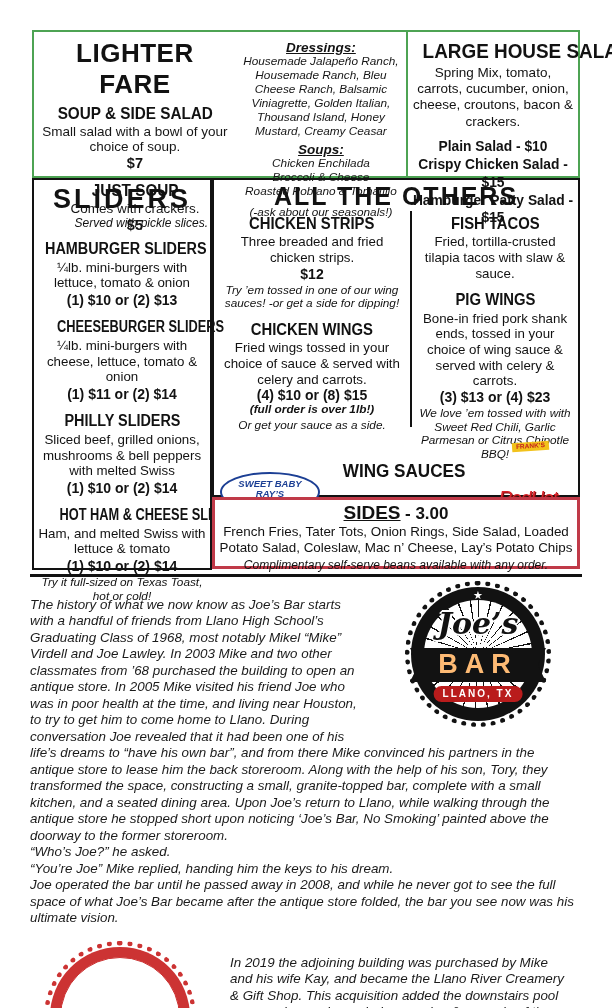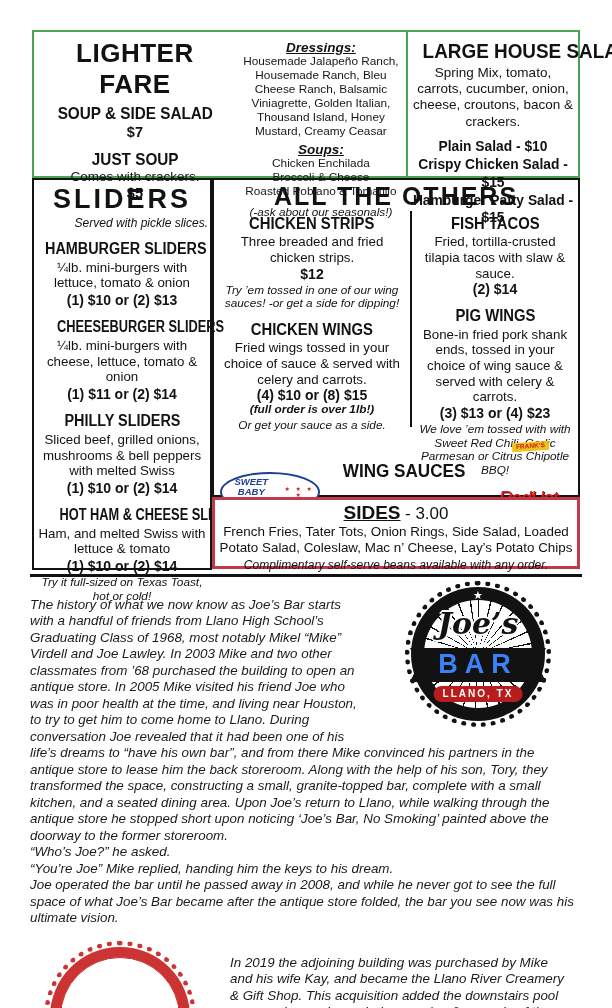--- a/index.html
+++ b/index.html
@@ -19,21 +19,21 @@
   }
   .tf-col1 { width:204px; padding:6px 4px 0; text-align:center; }
   .tf-col2 { width:172px; padding:8px 2px 0; text-align:center; }
   .tf-col3 { width:172px; border-left:2px solid #4da353; padding:8px 3px 0; text-align:center; }
   .lf-title { font-size:26px; font-weight:800; letter-spacing:.5px; }
   .item-name { font-size:17px; font-weight:800; line-height:1.15; }
   .item-desc { font-size:13.5px; line-height:1.18; color:#161616; }
   .item-price { font-size:14.5px; font-weight:800; }
   .mt4{margin-top:4px;} .mt8{margin-top:8px;} .mt10{margin-top:10px;}
   .dr-head { font-size:13.5px; font-weight:800; font-style:italic; text-decoration:underline; }
-  .dr-text { font-size:11.8px; line-height:1.18; color:#161616; }
+  .dr-text { font-size:11.8px; font-style:italic; line-height:1.18; color:#161616; }
   .dr-note { font-size:11.8px; font-style:italic; margin-top:6px; }
   .hs-title { font-size:21px; font-weight:800; line-height:1; }
   .hs-desc { font-size:13.5px; line-height:1.2; margin-top:4px; }
   .hs-opt { font-size:13.8px; line-height:1.3; font-weight:600; }
 
   
   .sliders-box {
     position:absolute; left:32px; top:178px; width:180px; height:392px;
     border:2px solid #121212; text-align:center; padding:4px 2px 0;
   }
@@ -61,37 +61,37 @@
   .ot-noteb { font-size:11.8px; font-style:italic; font-weight:800; line-height:1.15; }
   .ot-item2 { margin-top:10px; }
 
   .ws-row { display:flex; align-items:center; justify-content:space-between; padding:0 6px; margin-top:2px; }
   .ws-title { font-size:19px; font-weight:800; text-decoration:underline; }
   .ws-list { font-size:13.3px; font-style:italic; line-height:1.2; padding:0 6px; }
   .ws-note { font-size:11.3px; font-style:italic; font-weight:600; margin-top:1px; }
 
   
   .sbr { width:100px; height:40px; border:2px solid #1c3f94; border-radius:50%;
-         display:flex; flex-direction:row; align-items:center; justify-content:center; background:#fff; flex:none;margin-top:43px; }
+         display:flex; flex-direction:column; align-items:center; justify-content:center; background:#fff; flex:none;margin-top:43px; }
   .sbr-text { color:#1c3f94; font-weight:800; font-style:italic; font-size:9.5px; line-height:1.05; text-align:center; }
   .sbr-stars { color:#cc2222; font-size:6px; letter-spacing:2px; line-height:1; }
   
   .redhot { width:84px; text-align:center; flex:none; }
   .rh-brand { display:inline-block; background:#f2c21b; color:#c51f1f; font-size:6.5px; font-weight:800;
               padding:1px 4px; transform:rotate(-4deg); line-height:1; }
   .rh-text { color:#d8232a; font-weight:400; font-style:italic; font-size:19px; letter-spacing:-1px;
              line-height:1; text-shadow:1px 1px 0 #7a0c0c;margin-top:36px; }
 
   
   .sides-box {
     position:absolute; left:212px; top:497px; width:368px; height:72px;
     border:3px solid #c03a48; text-align:center; padding-top:2px; background:#fff;
   }
   .sd-title { font-size:19px; font-weight:800; text-decoration:underline; }
-  .sd-price { font-size:17px; font-weight:400; }
+  .sd-price { font-size:17px; font-weight:700; }
   .sd-items { font-size:13.4px; line-height:1.18; }
   .sd-note { font-size:12px; font-style:italic; margin-top:2px; }
 
   .divider { position:absolute; left:30px; top:574px; width:552px; height:3px; background:#121212; }
 
   
   .history {
     position:absolute; left:30px; top:581px; width:552px;
     font-style:italic; font-size:13.4px; line-height:1.23; color:#1b1b1b;
   }
@@ -106,21 +106,21 @@
   .joes-face { position:absolute; inset:13px; border-radius:50%;
                background:repeating-conic-gradient(#121212 0deg 1.6deg, #ffffff 1.6deg 13deg); }
   .joes-star { position:absolute; top:3px; left:0; width:100%; text-align:center; color:#fff;
                font-size:11px; z-index:3; font-style:normal; }
   .joes-script { position:absolute; top:20px; left:0; width:100%; text-align:center; z-index:3;
                  font-family:"DejaVu Serif", serif; font-style:italic; font-weight:800; font-size:30px;
                  color:#121212;
                  text-shadow:-2px 0 #fff, 2px 0 #fff, 0 -2px #fff, 0 2px #fff, -1px -1px #fff, 1px 1px #fff; }
   .joes-band { position:absolute; left:0; right:0; top:62px; height:34px; background:#121212; z-index:4;
                clip-path:polygon(0 0,100% 0,94% 50%,100% 100%,0 100%,6% 50%);
-               color:#3b82f6; font-weight:800; font-size:27px; letter-spacing:7px; text-align:center;
+               color:#fdba74; font-weight:800; font-size:27px; letter-spacing:7px; text-align:center;
                line-height:33px; font-style:normal; }
   .joes-loc { position:absolute; top:100px; left:50%; transform:translateX(-50%); z-index:4;
               background:#b91c1c; color:#fff; font-size:10px; font-weight:800; letter-spacing:2px;
               padding:2px 9px; border-radius:9px; font-style:normal; white-space:nowrap; }
 
   
   .bottom-block { display:flex; margin-top:14px; }
   .llano-logo { width:190px; height:152px; position:relative; flex:none; }
   .llano-ring { position:absolute; left:14px; top:0; width:152px; height:152px;
                 border:5px dotted #cc3333; border-radius:50%; }
@@ -131,20 +131,21 @@
 </head>
 <body>
 
 <div class="page">
 
   <div class="top-box">
     <div class="tf-col1">
       <div class="lf-title">LIGHTER FARE</div>
       <div class="mt4">
         <div class="item-name"><span class="cond9">SOUP &amp; SIDE SALAD</span></div>
+        <div class="item-desc">Small salad with a bowl of your choice of soup.</div>
         <div class="item-price">$7</div>
       </div>
       <div class="mt10">
         <div class="item-name"><span class="cond9">JUST SOUP</span></div>
         <div class="item-desc">Comes with crackers.</div>
         <div class="item-price">$5</div>
       </div>
     </div>
     <div class="tf-col2">
       <div class="dr-head">Dressings:</div>
@@ -208,21 +209,20 @@
           <div class="ot-desc">Fried wings tossed in your choice of sauce &amp; served with celery and carrots.</div>
           <div class="ot-price">(4) $10 or (8) $15</div>
           <div class="ot-noteb">(full order is over 1lb!)</div>
           <div class="ot-note">Or get your sauce as a side.</div>
         </div>
       </div>
       <div class="ot-right">
         <div>
           <div class="ot-name"><span class="cond9">FISH TACOS</span></div>
           <div class="ot-desc">Fried, tortilla-crusted tilapia tacos with slaw &amp; sauce.</div>
-          <div class="ot-price">(2) $14</div>
         </div>
         <div class="ot-item2">
           <div class="ot-name"><span class="cond9">PIG WINGS</span></div>
           <div class="ot-desc">Bone-in fried pork shank ends, tossed in your choice of wing sauce &amp; served with celery &amp; carrots.</div>
           <div class="ot-price">(3) $13 or (4) $23</div>
           <div class="ot-note">We love ’em tossed with with Sweet Red Chili, Garlic Parmesan or Citrus Chipotle BBQ!</div>
         </div>
       </div>
     </div>
 

